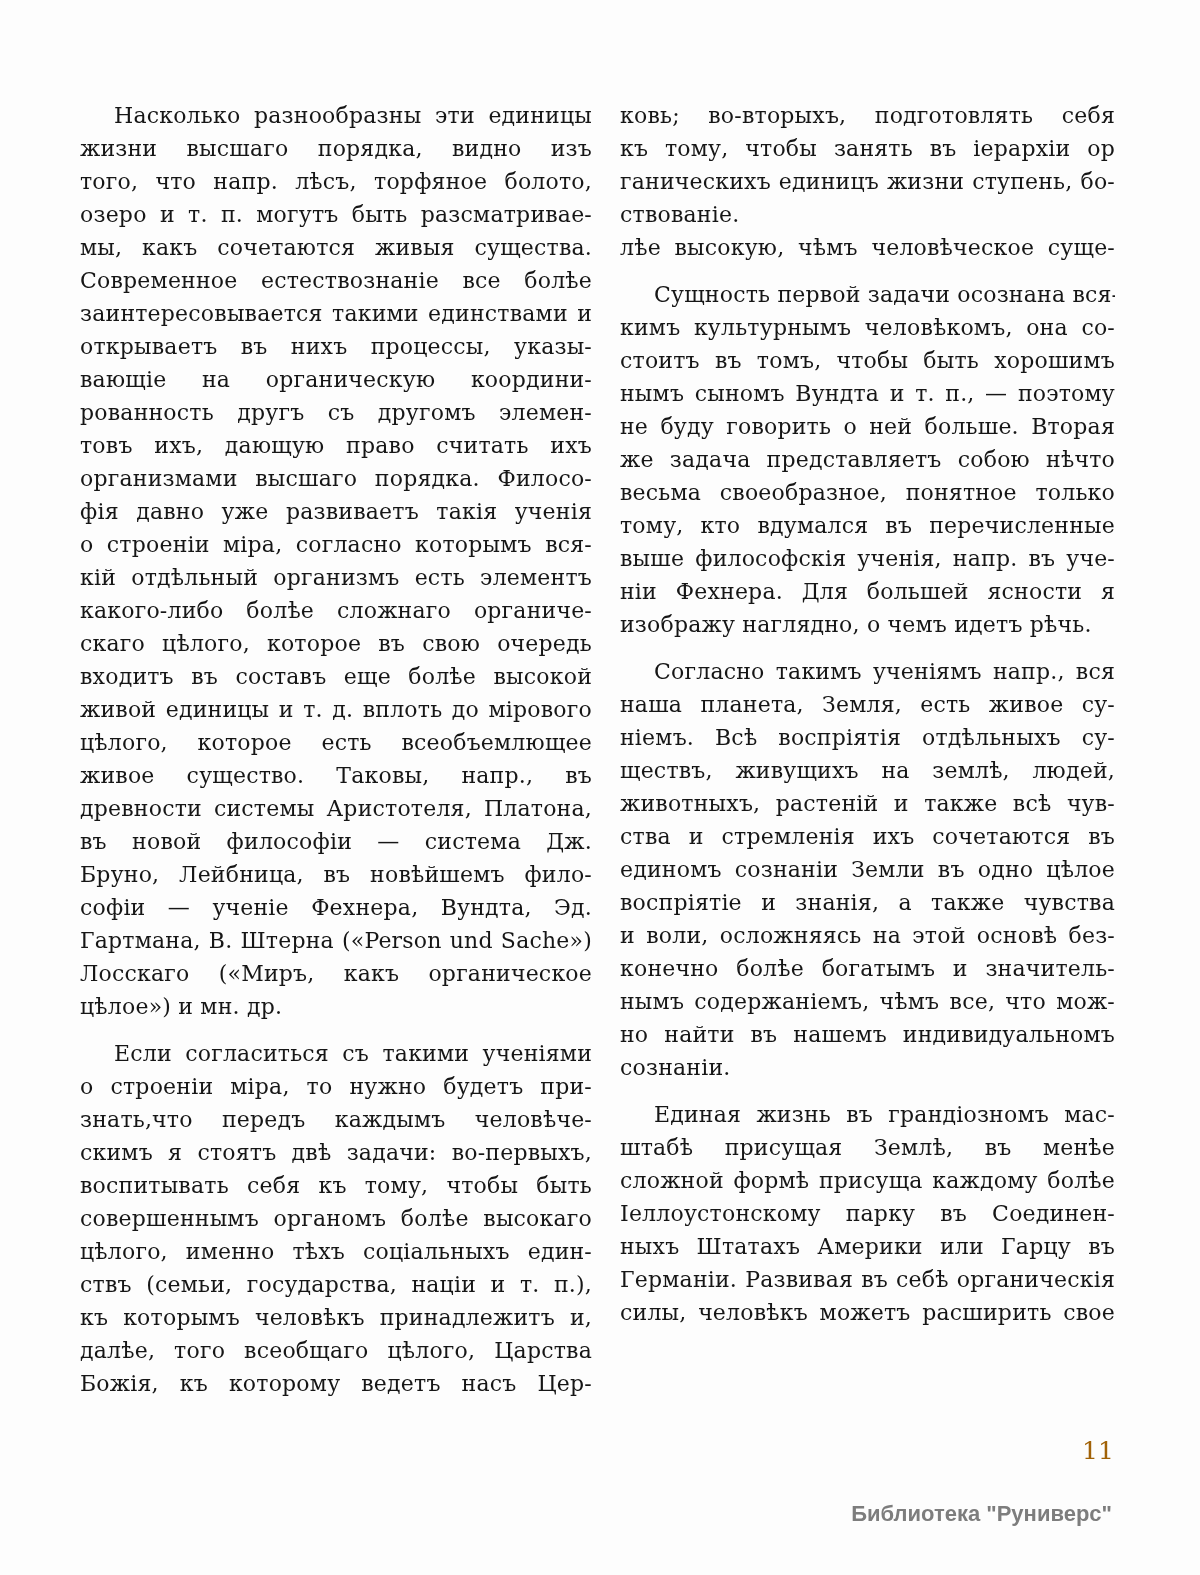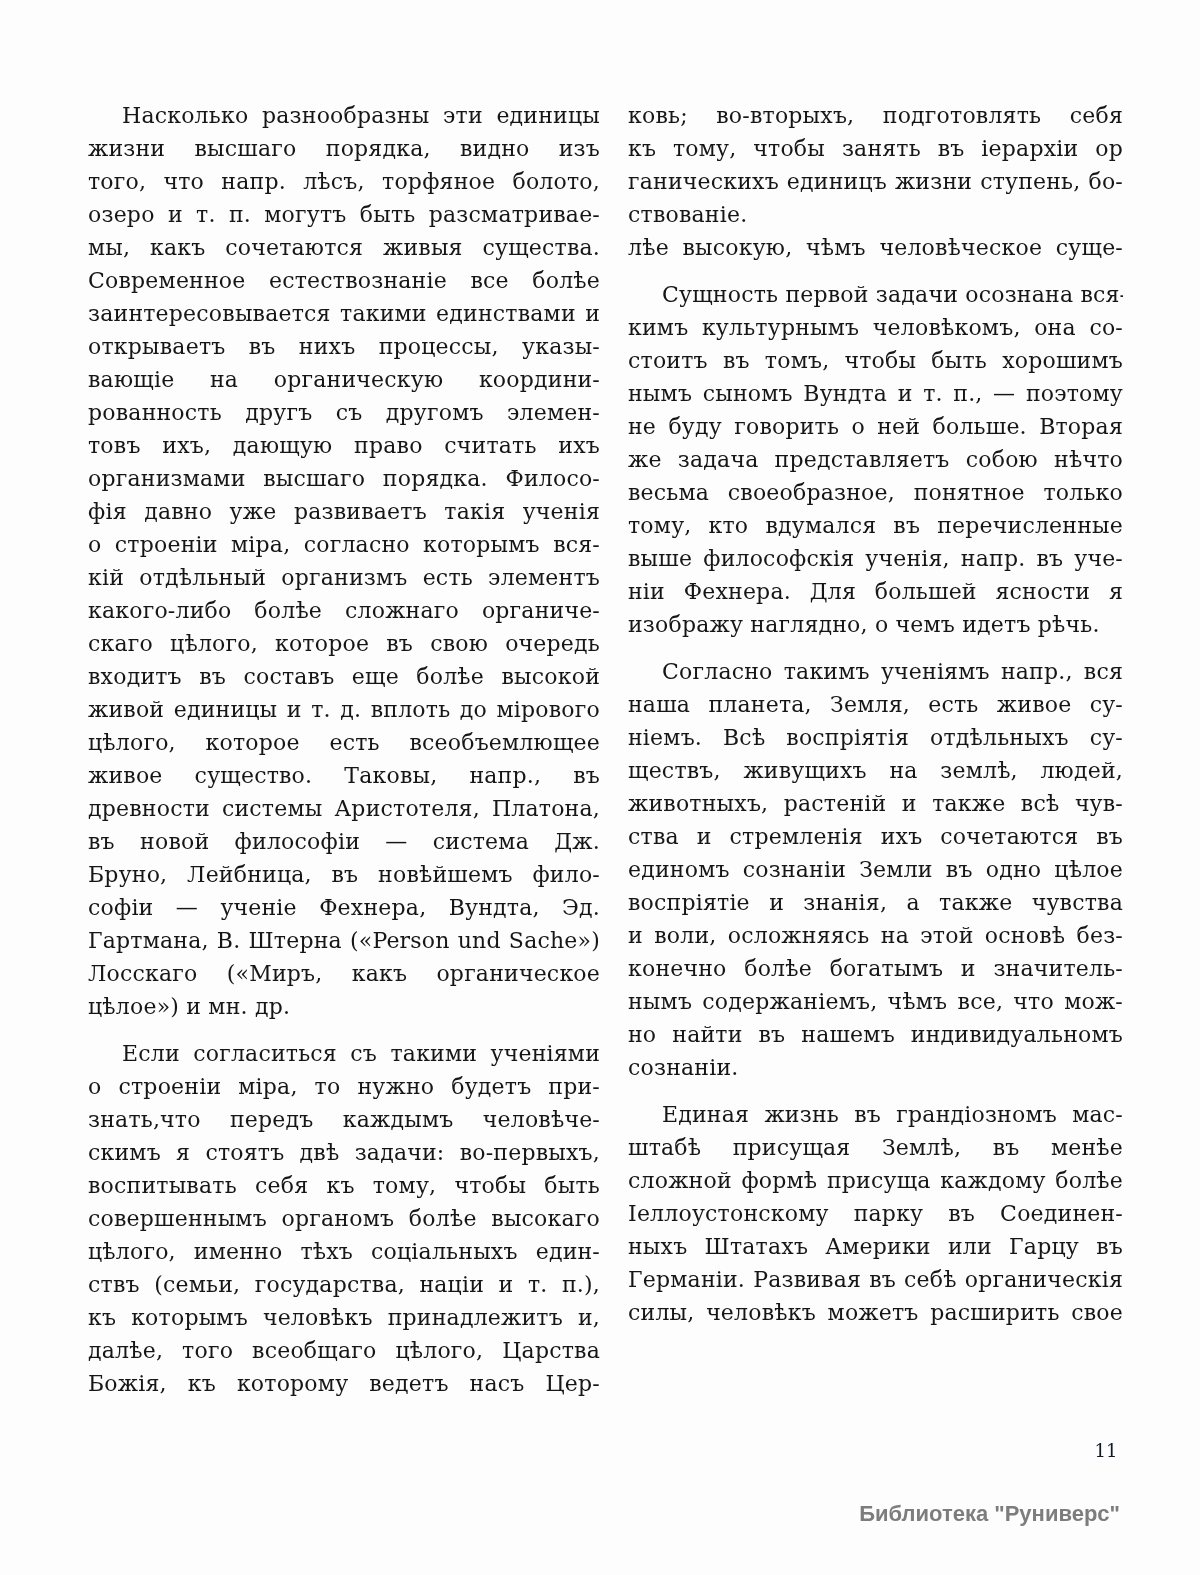--- a/index.html
+++ b/index.html
@@ -12,21 +12,20 @@
     height: 1575px;
     position: relative;
     overflow: hidden;
     background: #fdfdfd;
     font-family: "DejaVu Serif", serif;
     color: #161616;
   }
   .page {
     position: absolute;
     inset: 0;
-    margin-left: 8px;
   }
   .columns {
     position: absolute;
     left: 80px;
     top: 99px;
     display: flex;
     gap: 28px;
   }
   .column {
     display: block;
@@ -47,24 +46,24 @@
   .line.indent { padding-left: 34px; }
   .line.last {
     text-align: left;
     text-align-last: auto;
   }
   .page-number {
     position: absolute;
     top: 1436px;
     left: 1080px;
     width: 36px;
-    font-size: 18px;
+    font-size: 25px;
     line-height: 30px;
     text-align: center;
-    color: #0f172a;
+    color: #a16207;
   }
   .watermark {
     position: absolute;
     top: 1501px;
     left: 620px;
     width: 492px;
     text-align: right;
     font-family: "Liberation Sans", sans-serif;
     font-weight: 700;
     font-size: 22px;

